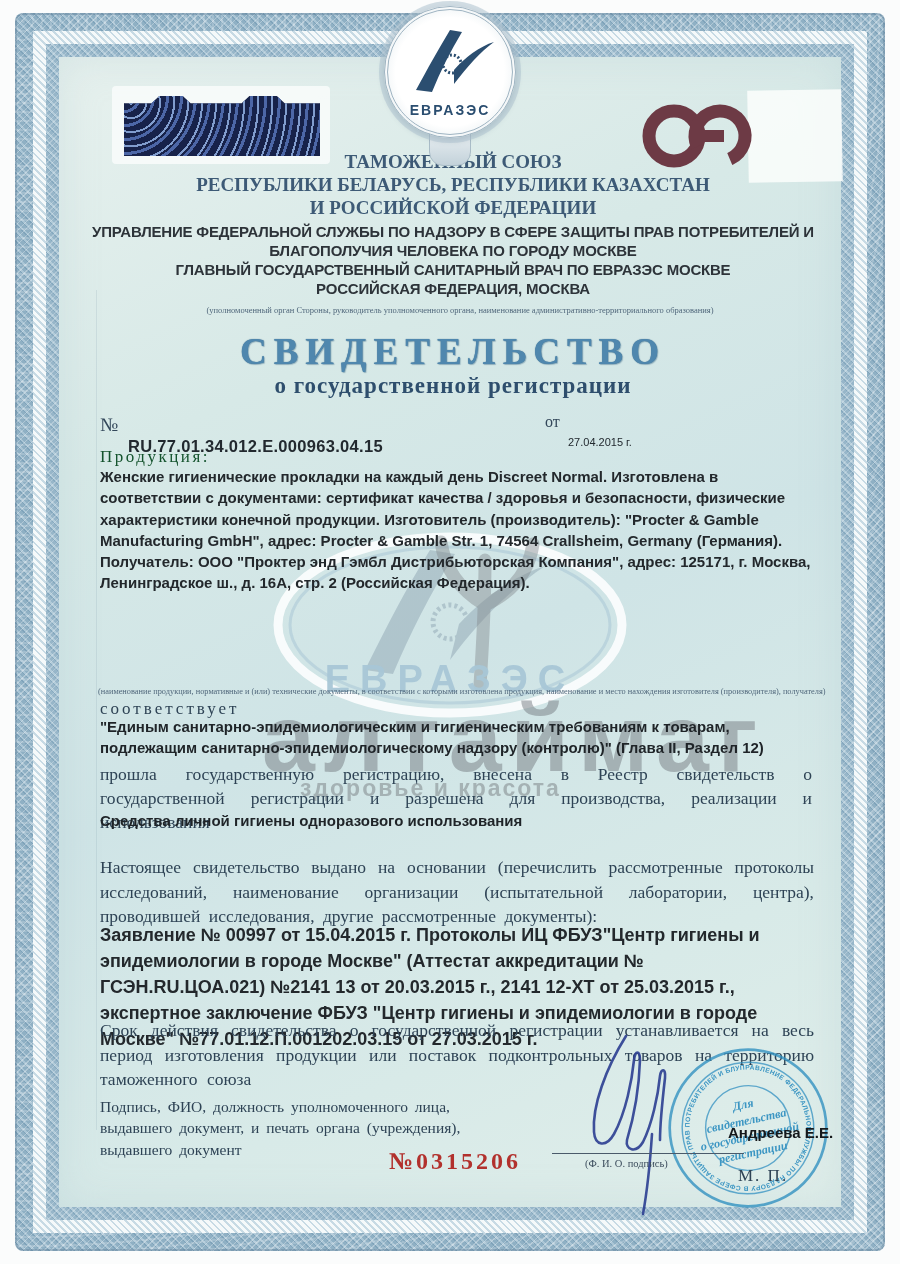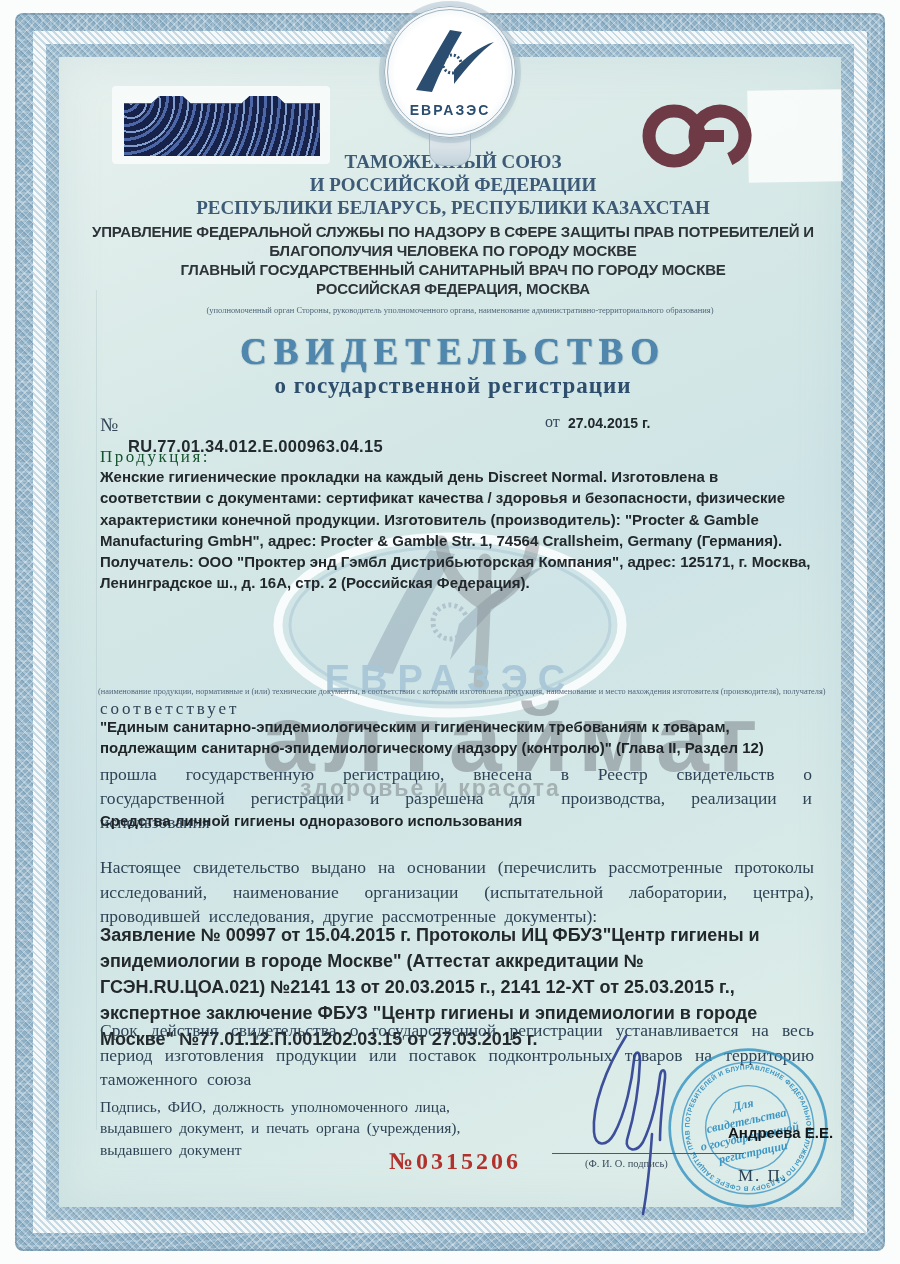--- a/index.html
+++ b/index.html
@@ -50,21 +50,21 @@
   .union{ left:98px; width:710px; top:150px; color:#3d5a76; font-weight:bold; font-size:19px; line-height:1.22; }
   .dept{ left:90px; width:726px; top:223px; color:#2d3339; font-weight:bold; font-size:15px; line-height:1.26; letter-spacing:-0.2px;}
   .cap{ color:#50677b; font-size:8.5px; white-space:nowrap; }
   .cap1{ left:120px; top:305px; width:680px; text-align:center; }
   .cert-title{ left:98px; width:710px; top:330px; font-weight:bold; font-size:37px; letter-spacing:7px; color:#4f87ae;
     text-shadow:0 0 1px rgba(47,95,130,.9), 1px 1px 1px rgba(47,95,130,.35); filter:blur(.3px);}
   .cert-sub{ left:98px; width:710px; top:373px; font-weight:bold; font-size:23px; letter-spacing:1px; color:#2e4e6d;}
   .numrow-label{ left:100px; top:414px; font-size:19px; color:#33475a;}
   .numrow-value{ left:128px; top:437px; font-size:16.5px; font-weight:bold; color:#22292f; letter-spacing:.3px;}
   .date-label{ left:545px; top:413px; font-size:16px; color:#33475a;}
-  .date-value{ left:568px; top:415px; font-size:14px; font-weight:bold; color:#22292f;}
+  .date-value{ left:568px; top:436px; font-size:11px; font-weight:normal; color:#22292f;}
   .product-label{ left:100px; top:447px; font-size:17px; letter-spacing:2.5px; color:#14532d;}
   .product-text{ left:100px; top:466px; width:712px; font-size:15px; font-weight:bold; color:#23282c; line-height:1.42; text-align:left;}
   .cap2{ left:98px; top:686px; transform:scaleX(.98); transform-origin:left; }
   .conf-label{ left:100px; top:699px; font-size:17px; letter-spacing:3px; color:#2e4355;}
   .conf-text{ left:100px; top:716px; width:700px; font-size:15px; font-weight:bold; color:#1f2428; line-height:1.4;}
   .reg-text{ left:100px; top:762px; width:712px; font-size:17.5px; color:#2e4355; text-align:justify; word-spacing:7px; line-height:1.38;}
   .reg-cat{ left:100px; top:812px; width:712px; font-size:15px; font-weight:bold; color:#1f2428;}
   .basis-intro{ left:100px; top:855px; width:714px; font-size:17.5px; color:#2e4355; text-align:justify; word-spacing:4px; line-height:1.4;}
   .basis-docs{ left:100px; top:922px; width:700px; font-size:18px; font-weight:bold; color:#23282c; line-height:1.45;}
   .validity{ left:100px; top:1018px; width:714px; font-size:17.5px; color:#2e4355; text-align:justify; word-spacing:5px; line-height:1.4;}
@@ -127,27 +127,27 @@
 
   <svg class="ce-mark" width="116" height="86" viewBox="0 0 116 86">
     <circle cx="34" cy="44" r="25" fill="none" stroke="#6d3a45" stroke-width="13"></circle>
     <circle cx="80" cy="44" r="25" fill="none" stroke="#6d3a45" stroke-width="13" stroke-dasharray="118 40" transform="rotate(155 80 44)"></circle>
     <rect x="58" y="38" width="26" height="12" fill="#6d3a45"></rect>
   </svg>
   <div class="white-patch"></div>
 
   <div class="abs union center">
     <div>ТАМОЖЕННЫЙ СОЮЗ</div>
+    <div>РЕСПУБЛИКИ БЕЛАРУСЬ, РЕСПУБЛИКИ КАЗАХСТАН</div>
     <div>И РОССИЙСКОЙ ФЕДЕРАЦИИ</div>
-    <div>РЕСПУБЛИКИ БЕЛАРУСЬ, РЕСПУБЛИКИ КАЗАХСТАН</div>
   </div>
   <div class="abs dept center sans">
     <div>УПРАВЛЕНИЕ ФЕДЕРАЛЬНОЙ СЛУЖБЫ ПО НАДЗОРУ В СФЕРЕ ЗАЩИТЫ ПРАВ ПОТРЕБИТЕЛЕЙ И</div>
     <div>БЛАГОПОЛУЧИЯ ЧЕЛОВЕКА ПО ГОРОДУ МОСКВЕ</div>
-    <div>ГЛАВНЫЙ ГОСУДАРСТВЕННЫЙ САНИТАРНЫЙ ВРАЧ ПО ГОРОДУ МОСКВЕ</div>
+    <div>ГЛАВНЫЙ ГОСУДАРСТВЕННЫЙ САНИТАРНЫЙ ВРАЧ ПО ЕВРАЗЭС МОСКВЕ</div>
     <div>РОССИЙСКАЯ ФЕДЕРАЦИЯ, МОСКВА</div>
   </div>
   <div class="abs cap cap1">(уполномоченный орган Стороны, руководитель уполномоченного органа, наименование административно-территориального образования)</div>
 
   <div class="abs cert-title center">СВИДЕТЕЛЬСТВО</div>
   <div class="abs cert-sub center">о государственной регистрации</div>
 
   <div class="abs numrow-label">№</div>
   <div class="abs numrow-value sans">RU.77.01.34.012.E.000963.04.15</div>
   <div class="abs date-label">от</div>

